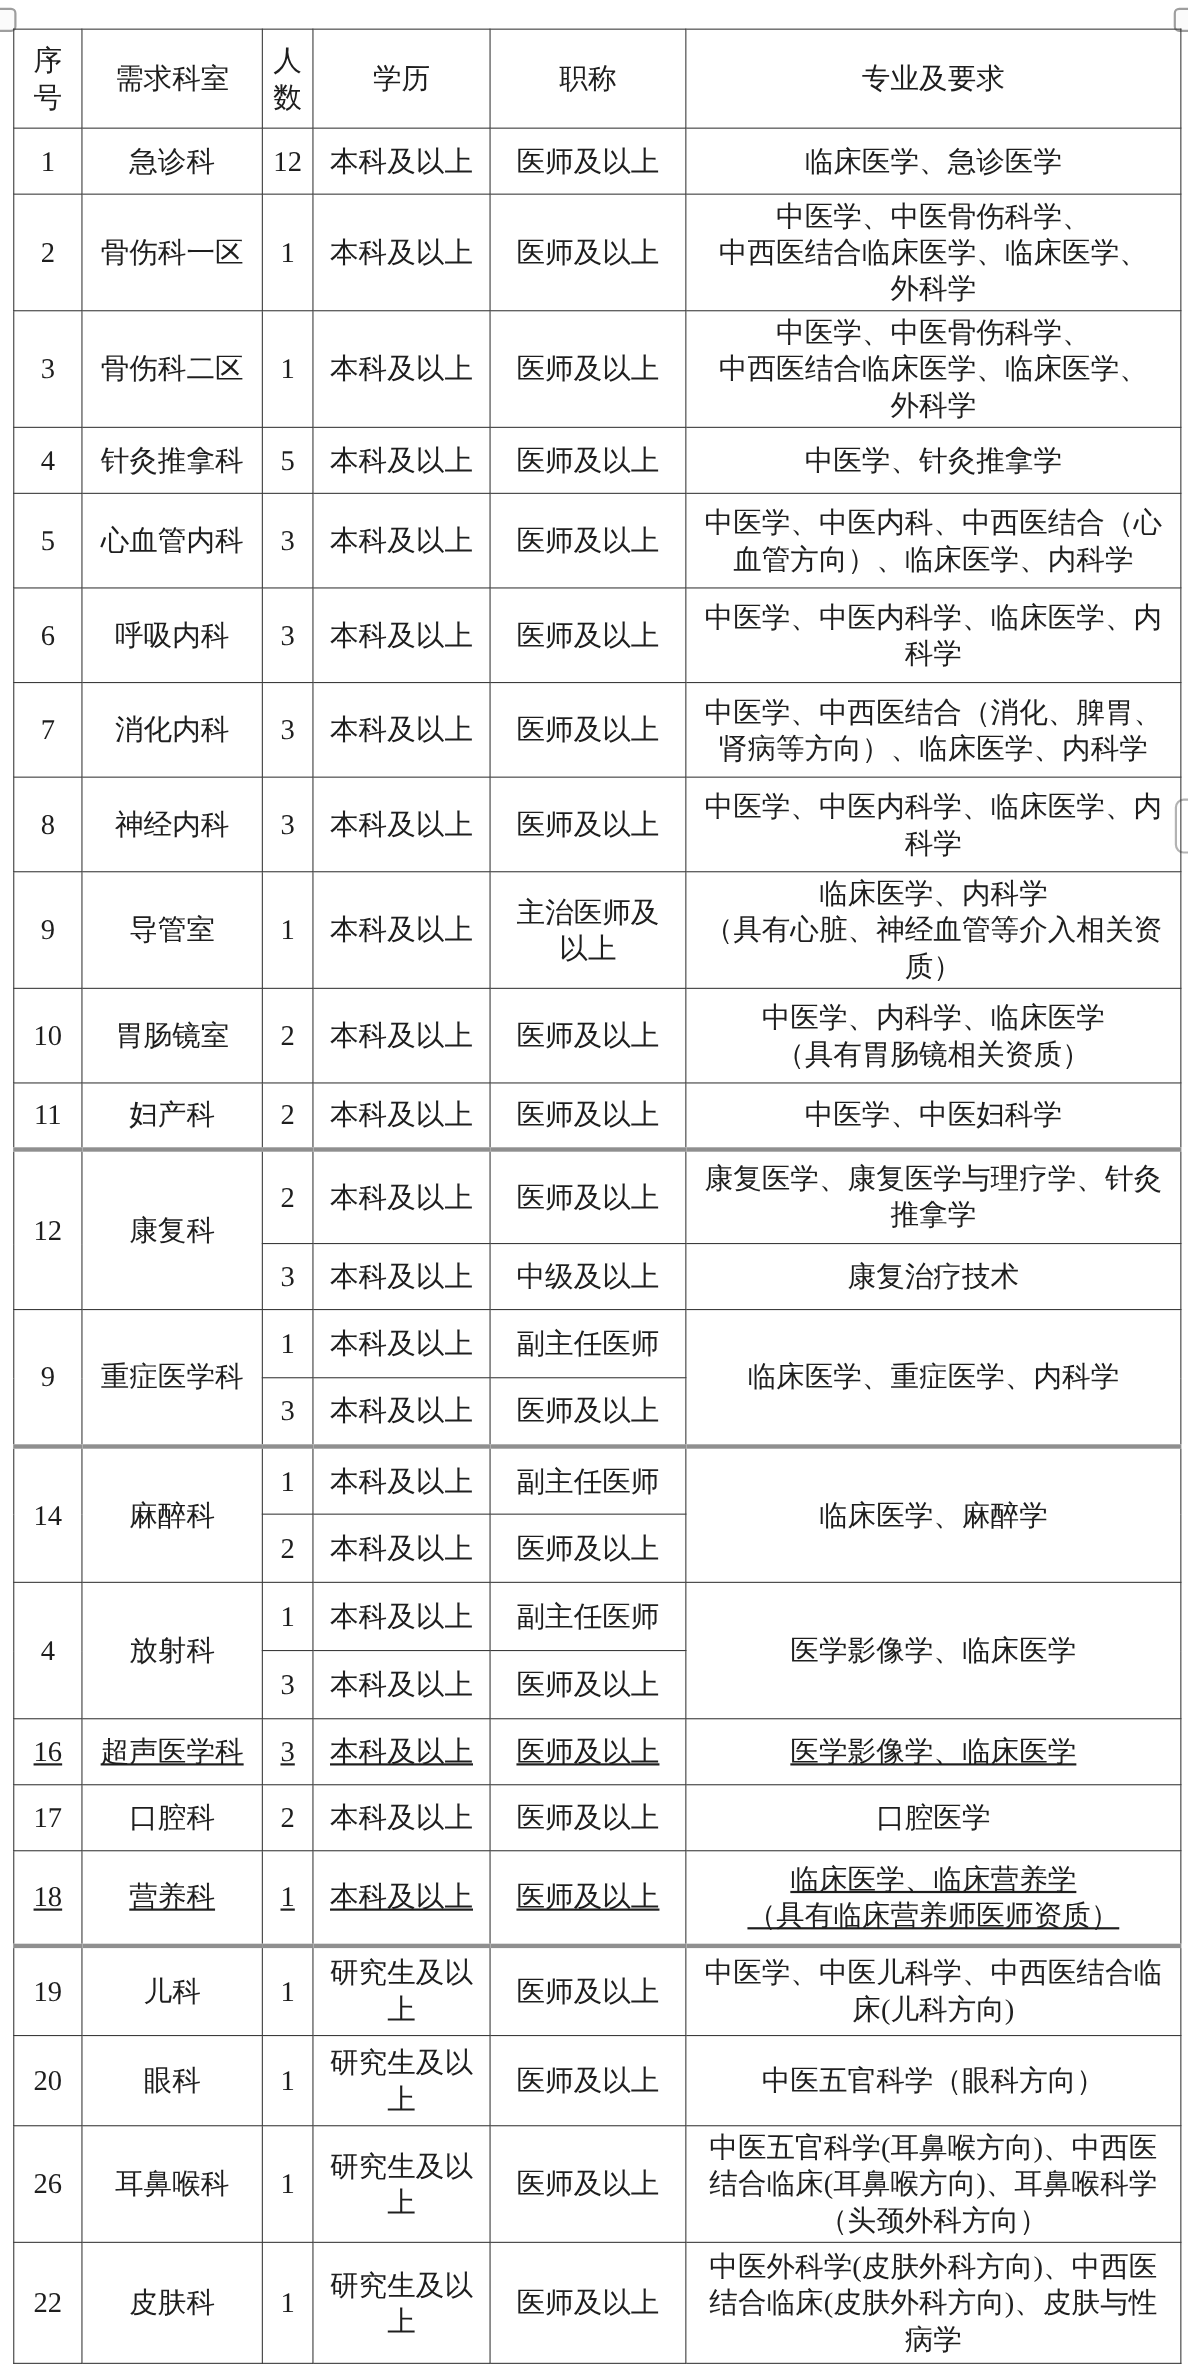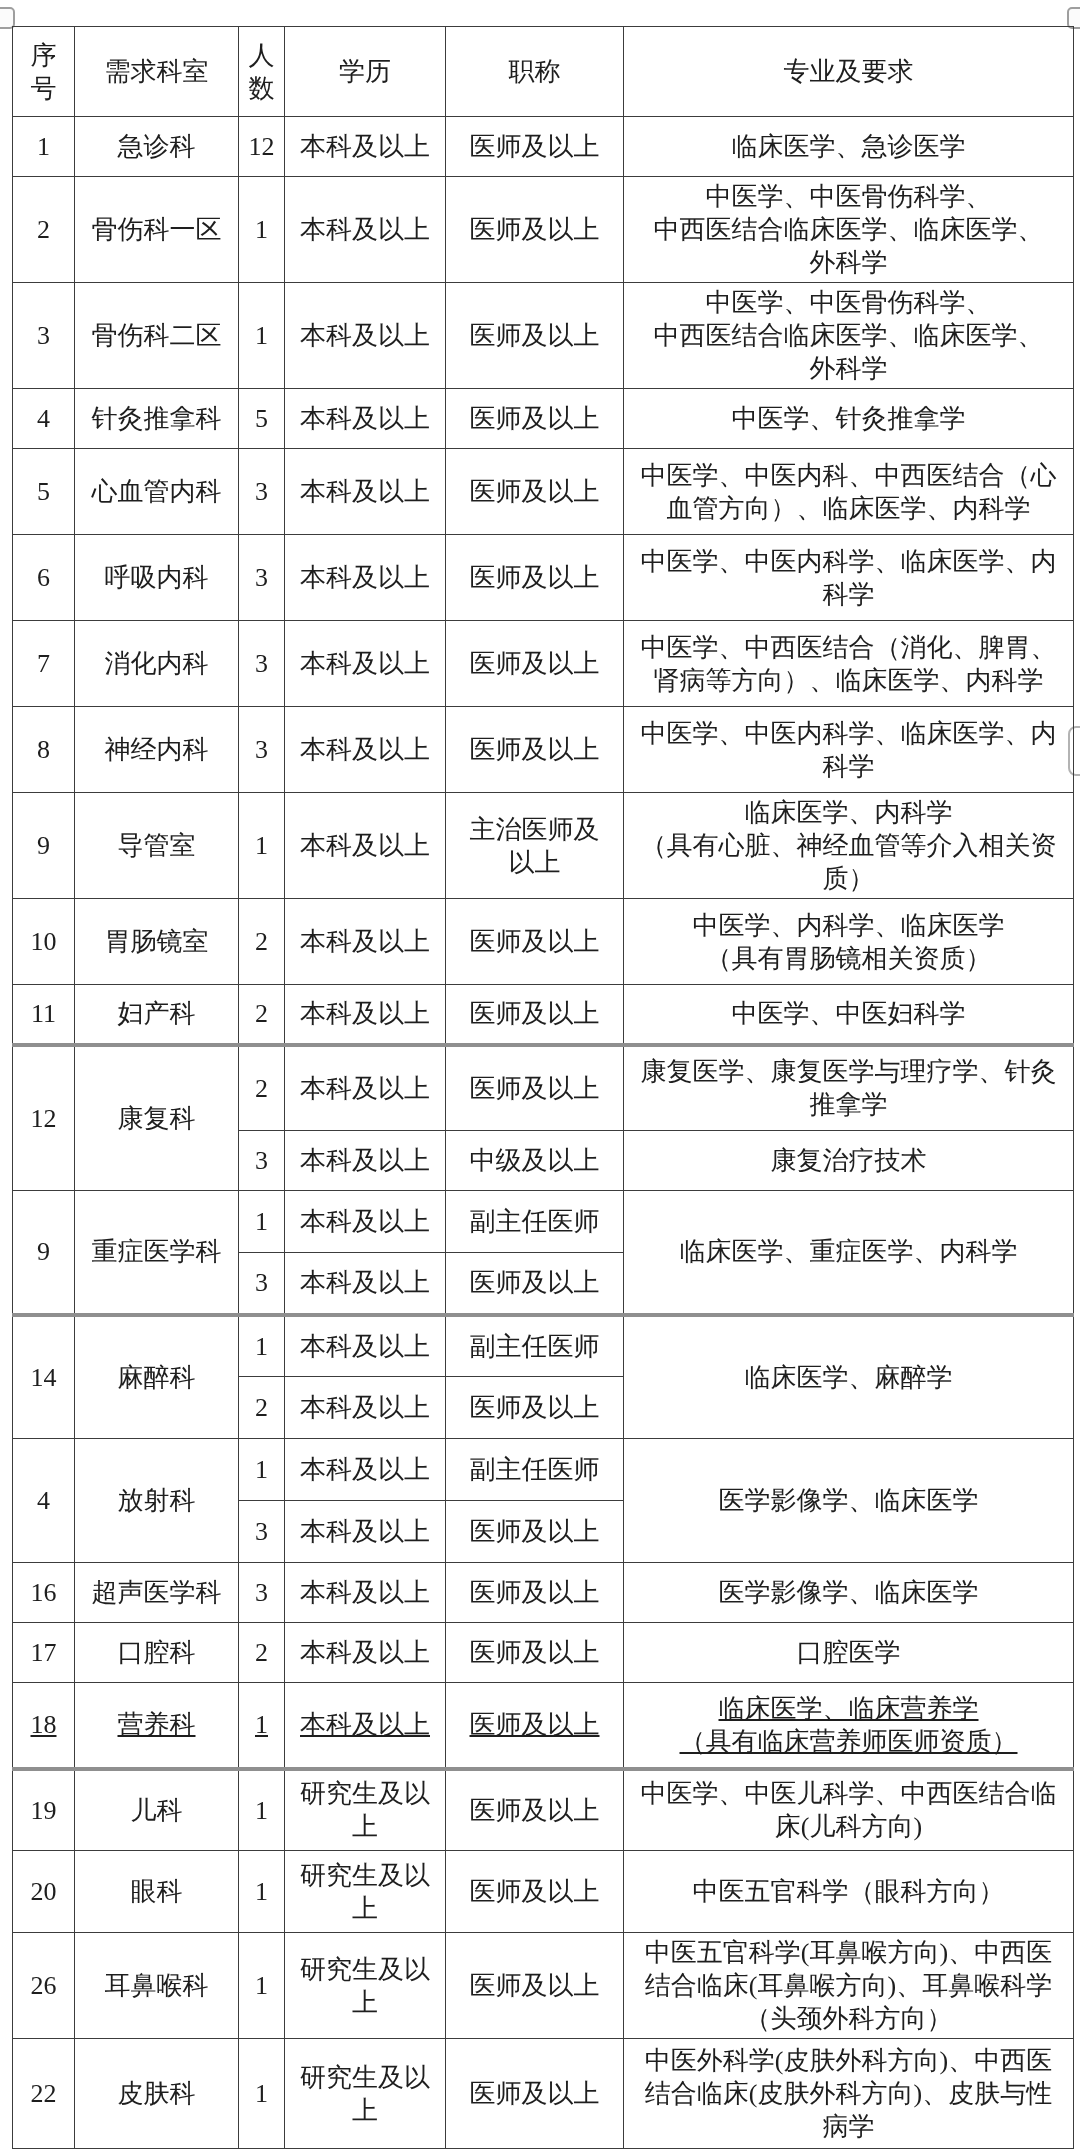--- a/index.html
+++ b/index.html
@@ -236,21 +236,21 @@
         <td data-name="cell-count">1</td>
         <td data-name="cell-edu">本科及以上</td>
         <td data-name="cell-title">副主任医师</td>
         <td data-name="cell-major" rowspan="2">医学影像学、临床医学</td>
       </tr>
       <tr data-name="table-row" style="height: 62px;">
         <td data-name="cell-count">3</td>
         <td data-name="cell-edu">本科及以上</td>
         <td data-name="cell-title">医师及以上</td>
       </tr>
-      <tr data-name="table-row" style="height: 60px;">
+      <tr data-name="table-row" style="height: 60px; text-decoration: underline;">
         <td data-name="cell-no">16</td>
         <td data-name="cell-dept">超声医学科</td>
         <td data-name="cell-count">3</td>
         <td data-name="cell-edu">本科及以上</td>
         <td data-name="cell-title">医师及以上</td>
         <td data-name="cell-major">医学影像学、临床医学</td>
       </tr>
       <tr data-name="table-row" style="height: 60px;">
         <td data-name="cell-no">17</td>
         <td data-name="cell-dept">口腔科</td>

